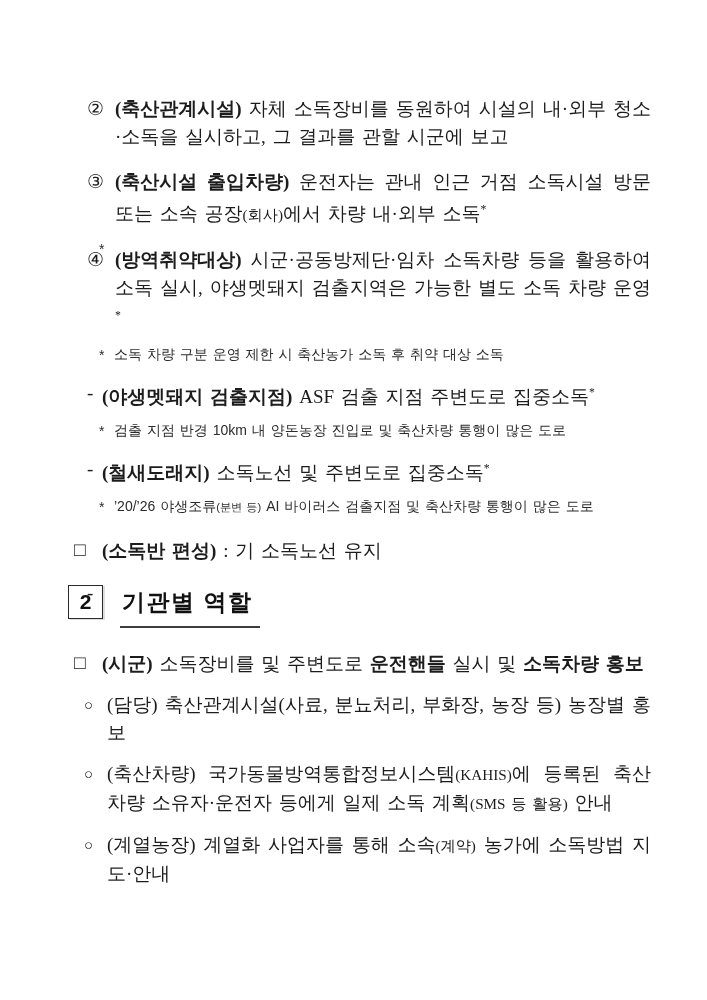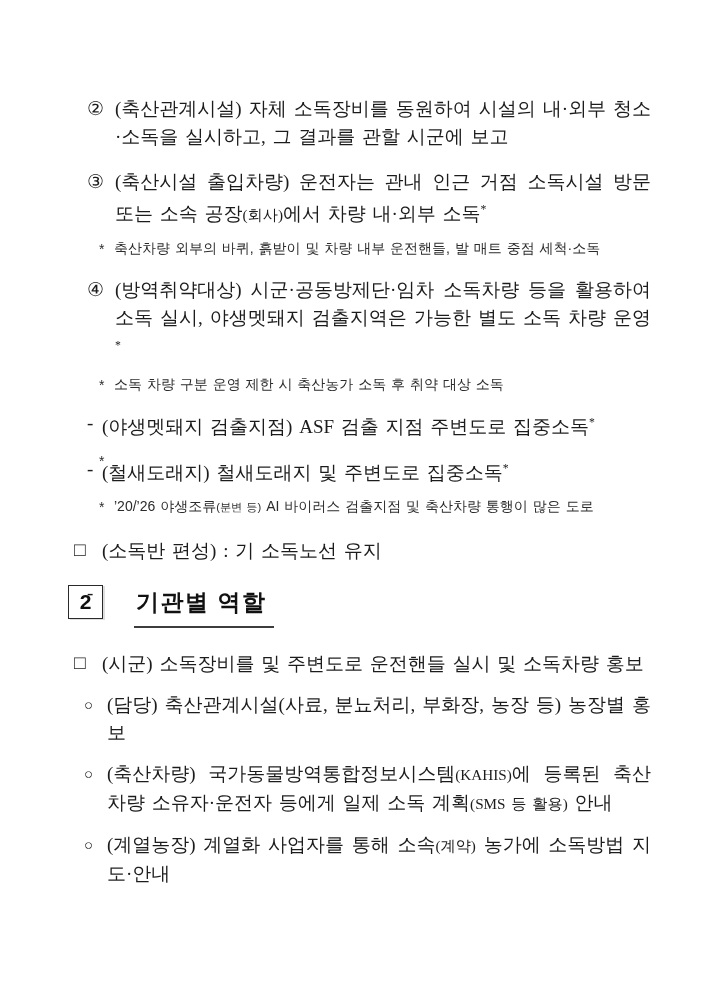--- a/index.html
+++ b/index.html
@@ -77,45 +77,45 @@
     display: flex;
     align-items: center;
     justify-content: center;
     font-weight: bold;
     font-size: 21px;
     color: #111111;
     background: #ffffff;
     flex: 0 0 auto;
   }
   .sectitle {
-    margin-left: 31px;
+    margin-left: 17px;
     font-weight: bold;
     font-size: 23px;
     letter-spacing: 1.5px;
     color: #111111;
     padding: 2px 8px 8px 2px;
     border-bottom: 2px solid #3d3d3d;
   }
-  .b { font-weight: normal; }
+  .b { font-weight: bold; }
   .small { font-size: 0.8em; }
   .sup { font-size: 0.62em; vertical-align: super; }
 </style>
 </head>
 <body>
 
 <div class="page">
   <div class="content" id="content">
       <div class="item numbered"><span class="marker">②</span><span class="b">(축산관계시설)</span><span> 자체 소독장비를 동원하여 시설의 내·외부 청소·소독을 실시하고, 그 결과를 관할 시군에 보고</span></div>
       <div class="item numbered"><span class="marker">③</span><span class="b">(축산시설 출입차량)</span><span> 운전자는 관내 인근 거점 소독시설 방문 또는 소속 공장</span><span class="small">(회사)</span><span>에서 차량 내·외부 소독</span><span class="sup">*</span></div>
-      <div class="item foot"><span class="marker">*</span><span>축산차량 외부의 바퀴, 흙받이 및 차량 내부 운전핸들, 발 매트 중점 세척·소독</span></div>
+      <div class="item foot"><span class="marker">*</span></div>
       <div class="item numbered"><span class="marker">④</span><span class="b">(방역취약대상)</span><span> 시군·공동방제단·임차 소독차량 등을 활용하여 소독 실시, 야생멧돼지 검출지역은 가능한 별도 소독 차량 운영</span><span class="sup">*</span></div>
       <div class="item foot"><span class="marker">*</span><span>소독 차량 구분 운영 제한 시 축산농가 소독 후 취약 대상 소독</span></div>
       <div class="item dash"><span class="marker">-</span><span class="b">(야생멧돼지 검출지점)</span><span> ASF 검출 지점 주변도로 집중소독</span><span class="sup">*</span></div>
-      <div class="item foot"><span class="marker">*</span></div>
-      <div class="item dash"><span class="marker">-</span><span class="b">(철새도래지)</span><span> 철새도래지 및 주변도로 집중소독</span><span class="sup">*</span></div>
+      <div class="item foot"><span class="marker">*</span><span>검출 지점 반경 10km 내 양돈농장 진입로 및 축산차량 통행이 많은 도로</span></div>
+      <div class="item dash"><span class="marker">-</span><span class="b">(철새도래지)</span><span> 소독노선 및 주변도로 집중소독</span><span class="sup">*</span></div>
       <div class="item foot"><span class="marker">*</span><span>’20/’26 야생조류</span><span class="small">(분변 등)</span><span> AI 바이러스 검출지점 및 축산차량 통행이 많은 도로</span></div>
       <div class="item box"><span class="marker">□</span><span class="b">(소독반 편성)</span><span> : 기 소독노선 유지</span></div>
       <div class="item dash"><span class="marker">-</span></div>
       <div class="section">
         <span class="secnum">2</span>
         <span class="sectitle">기관별 역할</span>
       </div>
       <div class="item box"><span class="marker">□</span><span class="b">(시군)</span><span> 소독장비를 및 주변도로 </span><span class="b">운전핸들</span><span> 실시 및 </span><span class="b">소독차량 홍보</span></div>
       <div class="item circle"><span class="marker">○</span><span>(담당) 축산관계시설(사료, 분뇨처리, 부화장, 농장 등) 농장별 홍보</span></div>
       <div class="item circle"><span class="marker">○</span><span>(축산차량) 국가동물방역통합정보시스템</span><span class="small">(KAHIS)</span><span>에 등록된 축산차량 소유자·운전자 등에게 일제 소독 계획</span><span class="small">(SMS 등 활용)</span><span> 안내</span></div>

